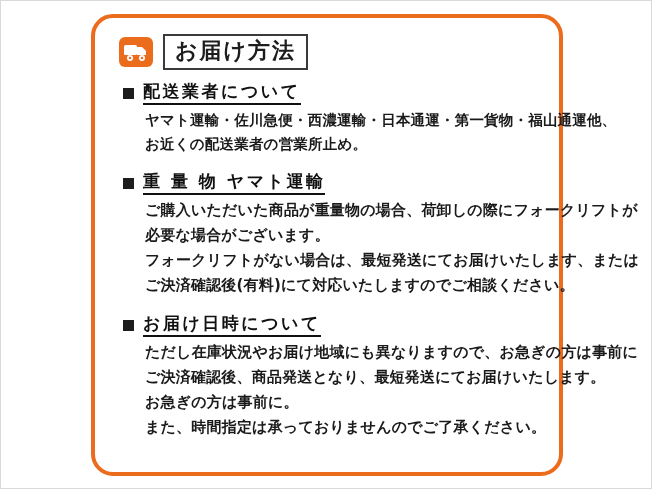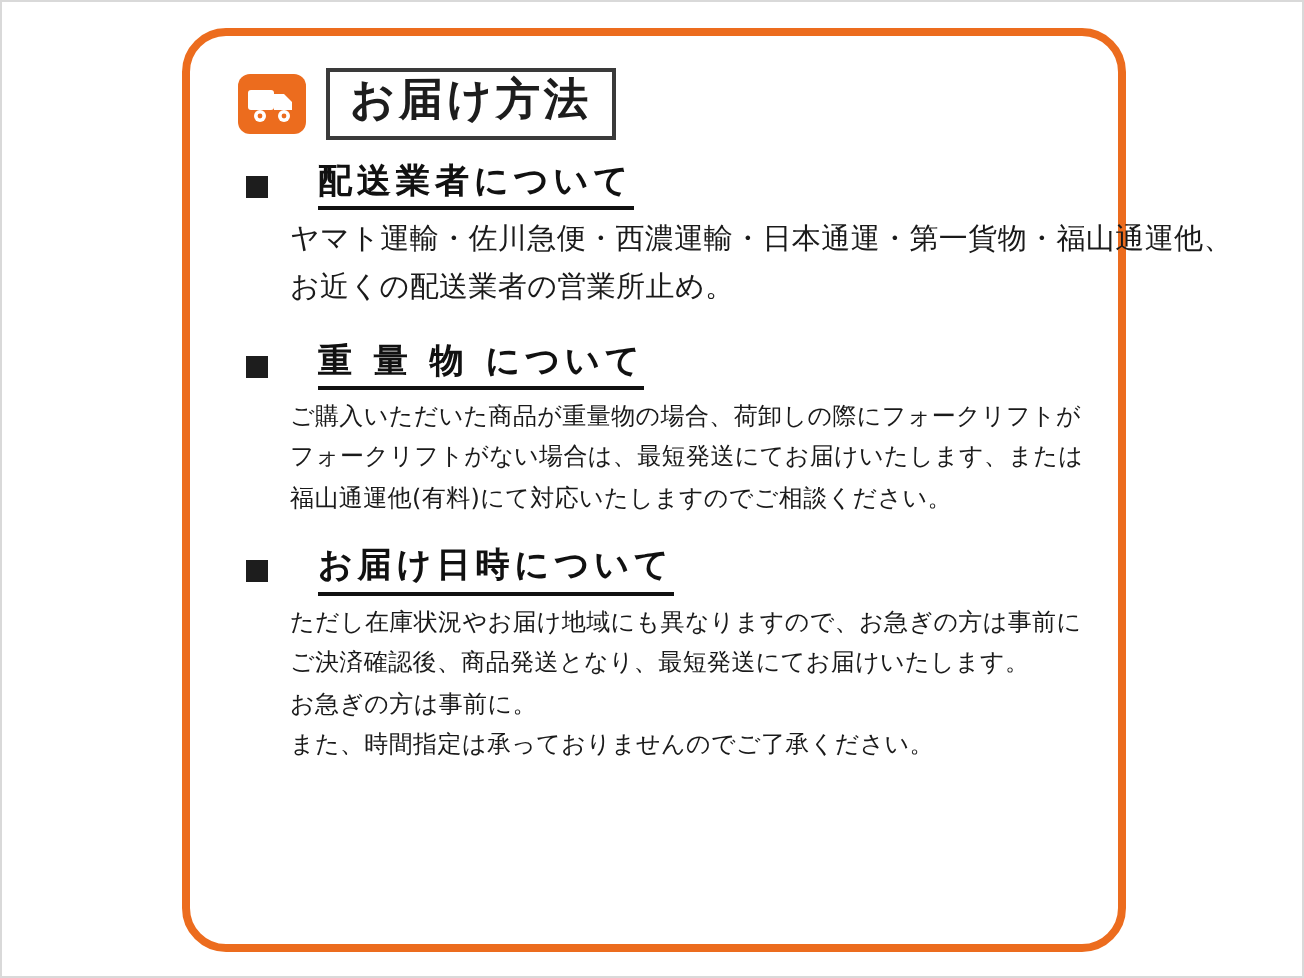--- a/index.html
+++ b/index.html
@@ -76,21 +76,21 @@
     white-space: nowrap;
   }
 
   
   .section { margin: 0 0 14px 0; }
   .section:last-child { margin-bottom: 12px; }
 
   .sec-head {
     display: flex;
     align-items: center;
-    gap: 25px;
+    gap: 9px;
     margin: 0 0 4px 6px;
   }
   .sec-head .sq {
     width: 11px;
     height: 11px;
     background: #1d1d1d;
     flex: 0 0 auto;
     margin-top: 2px;
   }
   .sec-head .sec-title {
@@ -107,23 +107,24 @@
   .body-lines {
     margin: 3px 0 0 28px;
   }
   .body-lines p {
     margin: 0 0 2px 0;
     font-size: 14.5px;
     line-height: 1.55;
     color: #1a1a1a;
     letter-spacing: 0.2px;
     white-space: nowrap;
+    font-weight: bold;
   }
   .body-lines p.small {
-    font-size: 12px;
+    font-size: 15px;
   }
 </style>
 </head>
 <body>
 
 <div class="page">
   <div class="panel">
     <div class="panel-inner">
 
       <div class="title-row">
@@ -147,26 +148,27 @@
         </div>
         <div class="body-lines">
           <p>ヤマト運輸・佐川急便・西濃運輸・日本通運・第一貨物・福山通運他、</p>
           <p>お近くの配送業者の営業所止め。</p>
         </div>
       </div>
 
       <div class="section">
         <div class="sec-head">
           <span class="sq"></span>
-          <span class="sec-title">重 量 物 について</span>
+          <span class="sec-title">重 量 物 ヤマト運輸</span>
         </div>
         <div class="body-lines">
           <p class="small">ご購入いただいた商品が重量物の場合、荷卸しの際にフォークリフトが</p>
+          <p class="small">必要な場合がございます。</p>
           <p class="small">フォークリフトがない場合は、最短発送にてお届けいたします、または</p>
-          <p class="small">福山通運他(有料)にて対応いたしますのでご相談ください。</p>
+          <p class="small">ご決済確認後(有料)にて対応いたしますのでご相談ください。</p>
         </div>
       </div>
 
       <div class="section">
         <div class="sec-head">
           <span class="sq"></span>
           <span class="sec-title">お届け日時について</span>
         </div>
         <div class="body-lines">
           <p class="small">ただし在庫状況やお届け地域にも異なりますので、お急ぎの方は事前に</p>

